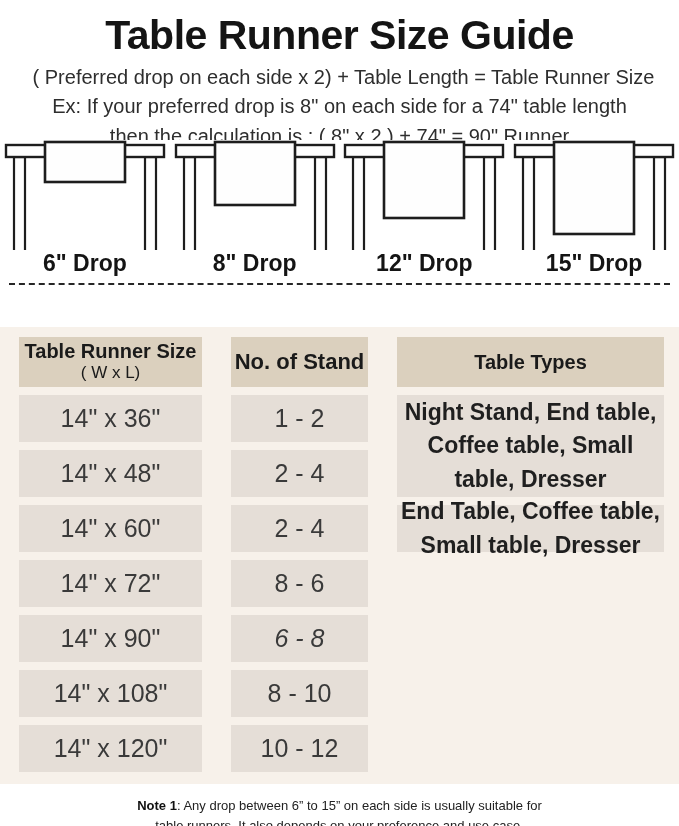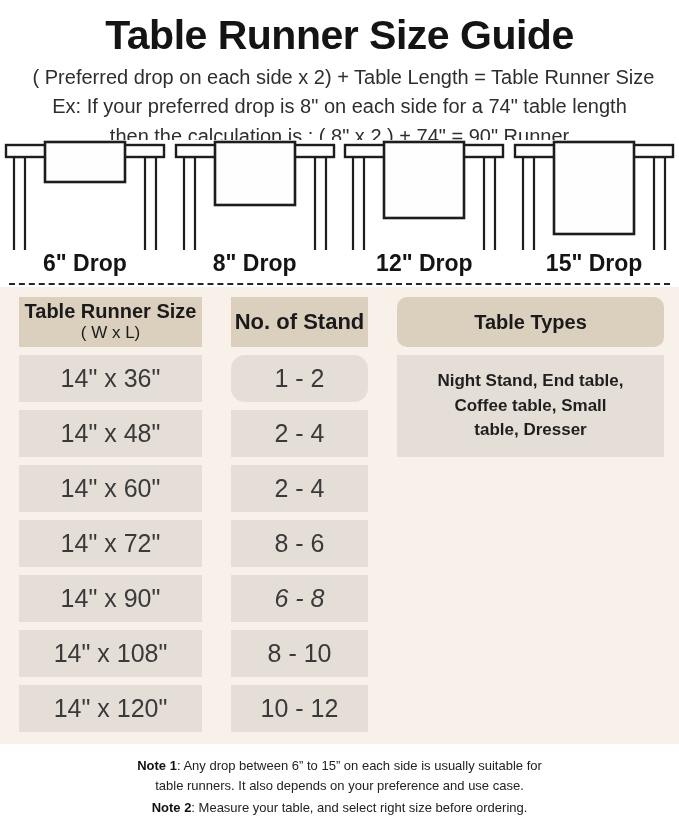--- a/index.html
+++ b/index.html
@@ -24,31 +24,31 @@
   .drop-label{width:25%; text-align:center; font-weight:bold; font-size:23px; color:#141414;}
   .dashed-divider{height:4px; border-top:2px dashed #262626; margin:2px 9px 0 9px;}
 
   
   .size-table{
     width:679px; height:457px; background:var(--band-bg);
     padding:10px 15px 12px 19px;
     display:grid;
     grid-template-columns:183px 137px 267px;
     grid-template-rows:50px repeat(7,47px);
-    column-gap:29px; row-gap:8px;
+    column-gap:29px; row-gap:8px;margin-top:40px;
   }
   .cell{background:var(--cell-bg); display:flex; flex-direction:column;
         align-items:center; justify-content:center; text-align:center;}
   .hdr{background:var(--header-bg); font-weight:bold; color:#1a1a1a;}
   .hdr-size-title{font-size:20px; line-height:1.15;}
   .hdr-size-sub{font-size:17px; font-weight:normal; line-height:1.2;}
   .hdr-seats{font-size:22px;}
   .hdr-types{font-size:20px;}
   .size-cell,.seats-cell{font-size:25px; color:var(--value-ink);}
-  .types-cell{font-size:17px; font-weight:bold; line-height:1.45; white-space:pre-line; color:#1f1f1f;}
+  .types-cell{font-size:23px; font-weight:bold; line-height:1.45; white-space:pre-line; color:#1f1f1f;}
 
   
   .notes{height:84px; text-align:center; padding-top:9px; color:#222;}
   .note{font-size:13px; line-height:1.5; margin-top:3px;}
   .note strong{color:#111;}
   .note .note-text{white-space:pre-line;}
 
   svg{display:block;}
 </style>
 </head>
@@ -106,40 +106,42 @@
   </div>
 
   <div class="dashed-divider"></div>
 
   <div class="size-table">
     <div class="cell hdr" style="grid-column:1; grid-row:1;">
       <span class="hdr-size-title">Table Runner Size</span>
       <span class="hdr-size-sub">( W x L)</span>
     </div>
     <div class="cell hdr hdr-seats" style="grid-column:2; grid-row:1;">No. of Stand</div>
-    <div class="cell hdr hdr-types" style="grid-column:3; grid-row:1;border-radius:10px;">Table Types</div>
+    <div class="cell hdr hdr-types" style="grid-column:3; grid-row:1;">Table Types</div>
 
     <div class="cell size-cell" style="grid-column:1; grid-row:2;">14" x 36"</div>
-    <div class="cell seats-cell" style="grid-column:2; grid-row:2;border-radius:14px;">1 - 2</div>
+    <div class="cell seats-cell" style="grid-column:2; grid-row:2;">1 - 2</div>
     <div class="cell size-cell" style="grid-column:1; grid-row:3;">14" x 48"</div>
     <div class="cell seats-cell" style="grid-column:2; grid-row:3;">2 - 4</div>
     <div class="cell size-cell" style="grid-column:1; grid-row:4;">14" x 60"</div>
     <div class="cell seats-cell" style="grid-column:2; grid-row:4;">2 - 4</div>
     <div class="cell size-cell" style="grid-column:1; grid-row:5;">14" x 72"</div>
     <div class="cell seats-cell" style="grid-column:2; grid-row:5;">8 - 6</div>
     <div class="cell size-cell" style="grid-column:1; grid-row:6;">14" x 90"</div>
     <div class="cell seats-cell" style="grid-column:2; grid-row:6;font-style:italic;">6 - 8</div>
     <div class="cell size-cell" style="grid-column:1; grid-row:7;">14" x 108"</div>
     <div class="cell seats-cell" style="grid-column:2; grid-row:7;">8 - 10</div>
     <div class="cell size-cell" style="grid-column:1; grid-row:8;">14" x 120"</div>
     <div class="cell seats-cell" style="grid-column:2; grid-row:8;">10 - 12</div>
 
     <div class="cell types-cell" style="grid-column:3; grid-row:2 / span 2;">Night Stand, End table,
 Coffee table, Small
 table, Dresser</div>
+    <div class="cell types-cell" style="grid-column:3; grid-row:4;">End Table, Coffee table,
+Small table, Dresser</div>
   </div>
 
   <div class="notes">
     <p class="note"><strong>Note 1</strong><span class="note-text">: Any drop between 6” to 15” on each side is usually suitable for
 table runners. It also depends on your preference and use case.</span></p>
     <p class="note"><strong>Note 2</strong><span class="note-text">: Measure your table, and select right size before ordering.</span></p>
   </div>
 
 </div>
 

